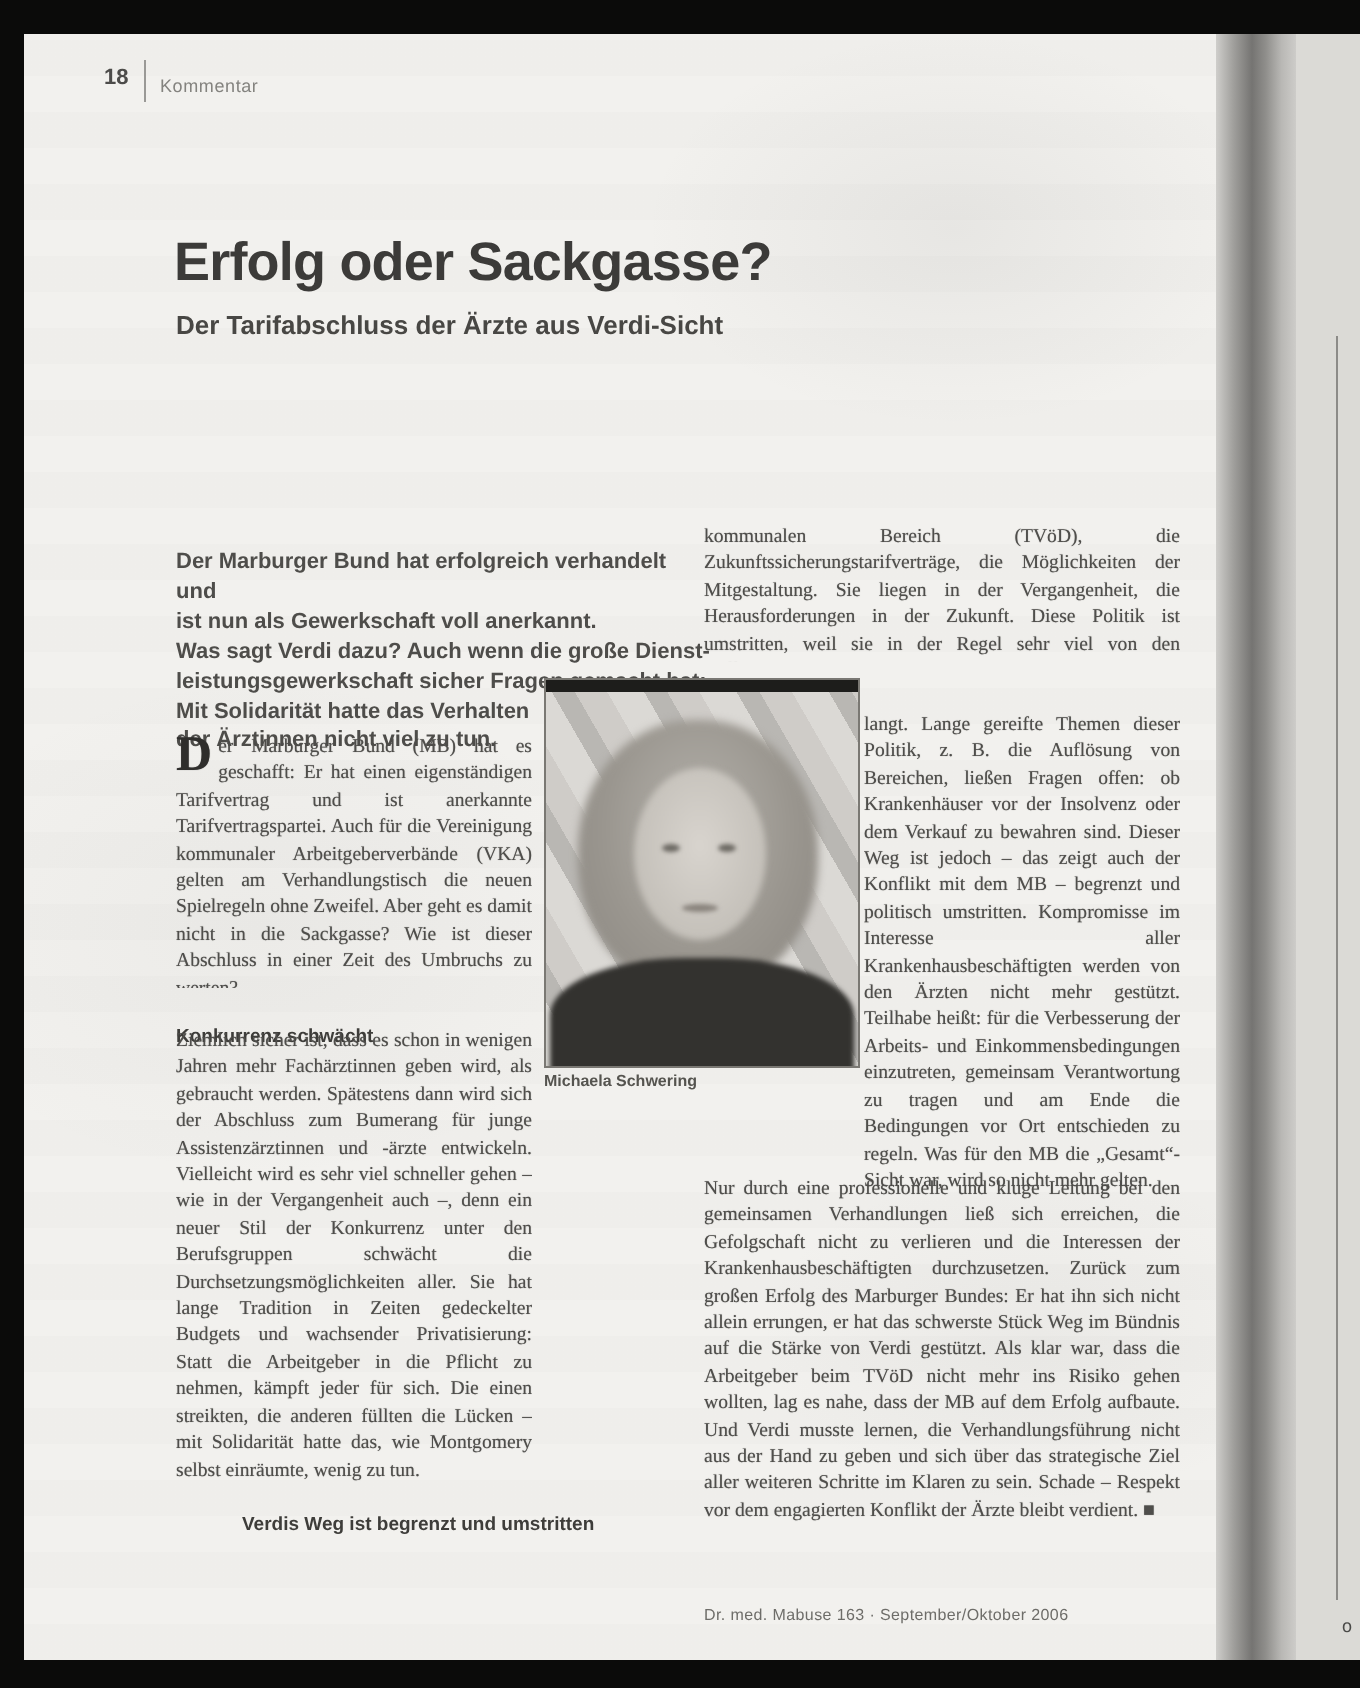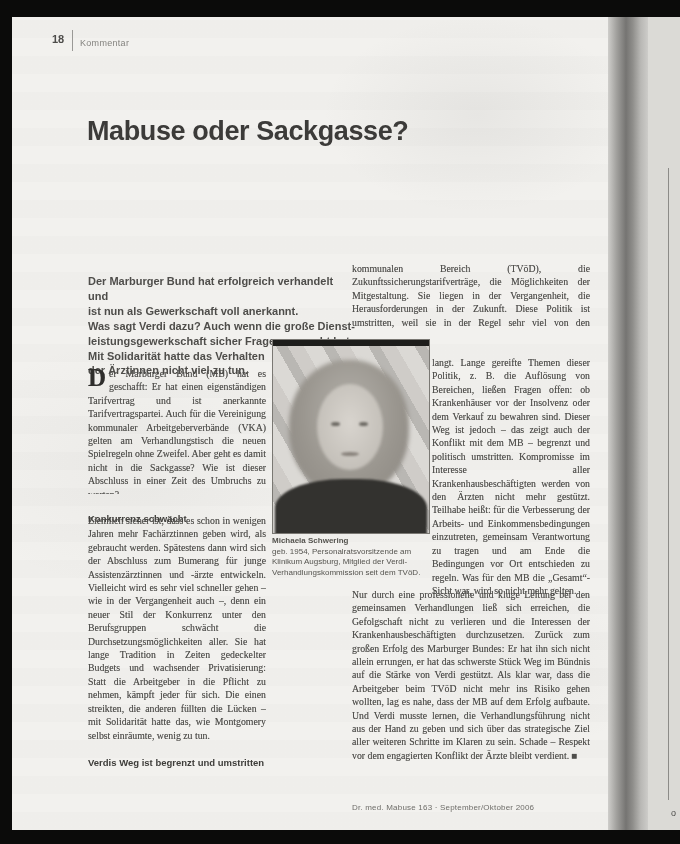--- a/index.html
+++ b/index.html
@@ -43,21 +43,21 @@
   .colRnarrow{left:432px;width:158px;margin-top:24px;}
   .btxt{position:absolute;}
   .p1{top:367px;height:127px;}
   .p2{top:514px;height:241px;}
   .p3{top:775px;height:48px;}
   .c2a{top:262px;height:69px;}
   .c2b{top:332px;height:254px;}
   .c2c{top:588px;height:204px;}
   .subhead{position:absolute;left:88px;width:200px;font-size:9.5px;font-weight:bold;color:#3e3d3a;}
   .sh1{top:513px;}
-  .sh2{top:757px;}
+  .sh2{top:757px;margin-left:33px;}
   .dropcap{float:left;font-family:"Liberation Serif",serif;font-size:25px;line-height:21px;
            font-weight:bold;color:#2f2e2c;padding-right:3px;}
 
   
   .photo{position:absolute;left:272px;top:339px;width:156px;height:193px;background:#c4c2be;
          border:1px solid #7a7873;overflow:hidden;}
   .ph-stripes{position:absolute;inset:0;
     background:repeating-linear-gradient(60deg,#dbd9d5 0 16px,#b9b7b3 16px 26px,#cfccc8 26px 40px);}
   .ph-topbar{position:absolute;left:0;top:0;right:0;height:6px;background:#1d1d1b;}
   .ph-hair{position:absolute;left:16px;top:20px;width:120px;height:136px;border-radius:48%;
@@ -81,21 +81,22 @@
 <body>
 
 <div class="scan">
 
   <div class="page"></div>
 
   <div class="hdr-num">18</div>
   <div class="hdr-div"></div>
   <div class="hdr-sec">Kommentar</div>
 
-  <div class="title">Mabuse oder Sackgasse?</div>
+  <div class="title">Erfolg oder Sackgasse?</div>
+  <div class="subtitle">Der Tarifabschluss der Ärzte aus Verdi-Sicht</div>
 
   <div class="intro">Der Marburger Bund hat erfolgreich verhandelt und
 ist nun als Gewerkschaft voll anerkannt.
 Was sagt Verdi dazu? Auch wenn die große Dienst-
 leistungsgewerkschaft sicher Fragen gemacht hat:
 Mit Solidarität hatte das Verhalten
 der Ärztinnen nicht viel zu tun.</div>
 
   <div class="btxt colL p1"><span class="dropcap">D</span><span>er Marburger Bund (MB) hat es geschafft: Er hat einen eigenständigen Tarifvertrag und ist anerkannte Tarifvertragspartei. Auch für die Vereinigung kommunaler Arbeitgeberverbände (VKA) gelten am Verhandlungstisch die neuen Spielregeln ohne Zweifel. Aber geht es damit nicht in die Sackgasse? Wie ist dieser Abschluss in einer Zeit des Umbruchs zu werten?</span></div>
   <div class="subhead sh1">Konkurrenz schwächt</div>
@@ -107,21 +108,20 @@
     <div class="ph-hair"></div>
     <div class="ph-face"></div>
     <div class="ph-eye l"></div>
     <div class="ph-eye r"></div>
     <div class="ph-mouth"></div>
     <div class="ph-body"></div>
     <div class="ph-topbar"></div>
   </div>
   <div class="caption">
     <span class="cap-name">Michaela Schwering</span><br>
-    <span>geb. 1954, Personalratsvorsitzende am Klinikum Augsburg, Mitglied der Verdi-Verhandlungskommission seit dem TVöD.</span>
   </div>
 
   <div class="btxt colRwide c2a">kommunalen Bereich (TVöD), die Zukunftssicherungstarifverträge, die Möglichkeiten der Mitgestaltung. Sie liegen in der Vergangenheit, die Herausforderungen in der Zukunft. Diese Politik ist umstritten, weil sie in der Regel sehr viel von den Kolleginnen ver-</div>
   <div class="btxt colRnarrow c2b">langt. Lange gereifte Themen dieser Politik, z. B. die Auflösung von Bereichen, ließen Fragen offen: ob Krankenhäuser vor der Insolvenz oder dem Verkauf zu bewahren sind. Dieser Weg ist jedoch – das zeigt auch der Konflikt mit dem MB – begrenzt und politisch umstritten. Kompromisse im Interesse aller Krankenhausbeschäftigten werden von den Ärzten nicht mehr gestützt. Teilhabe heißt: für die Verbesserung der Arbeits- und Einkommensbedingungen einzutreten, gemeinsam Verantwortung zu tragen und am Ende die Bedingungen vor Ort entschieden zu regeln. Was für den MB die „Gesamt“-Sicht war, wird so nicht mehr gelten.</div>
   <div class="btxt colRwide c2c">Nur durch eine professionelle und kluge Leitung bei den gemeinsamen Verhandlungen ließ sich erreichen, die Gefolgschaft nicht zu verlieren und die Interessen der Krankenhausbeschäftigten durchzusetzen. Zurück zum großen Erfolg des Marburger Bundes: Er hat ihn sich nicht allein errungen, er hat das schwerste Stück Weg im Bündnis auf die Stärke von Verdi gestützt. Als klar war, dass die Arbeitgeber beim TVöD nicht mehr ins Risiko gehen wollten, lag es nahe, dass der MB auf dem Erfolg aufbaute. Und Verdi musste lernen, die Verhandlungsführung nicht aus der Hand zu geben und sich über das strategische Ziel aller weiteren Schritte im Klaren zu sein. Schade – Respekt vor dem engagierten Konflikt der Ärzte bleibt verdient. ■</div>
 
   <div class="footer">Dr. med. Mabuse 163 · September/Oktober 2006</div>
 
   <div class="spine"></div>
   <div class="next-page"></div>

